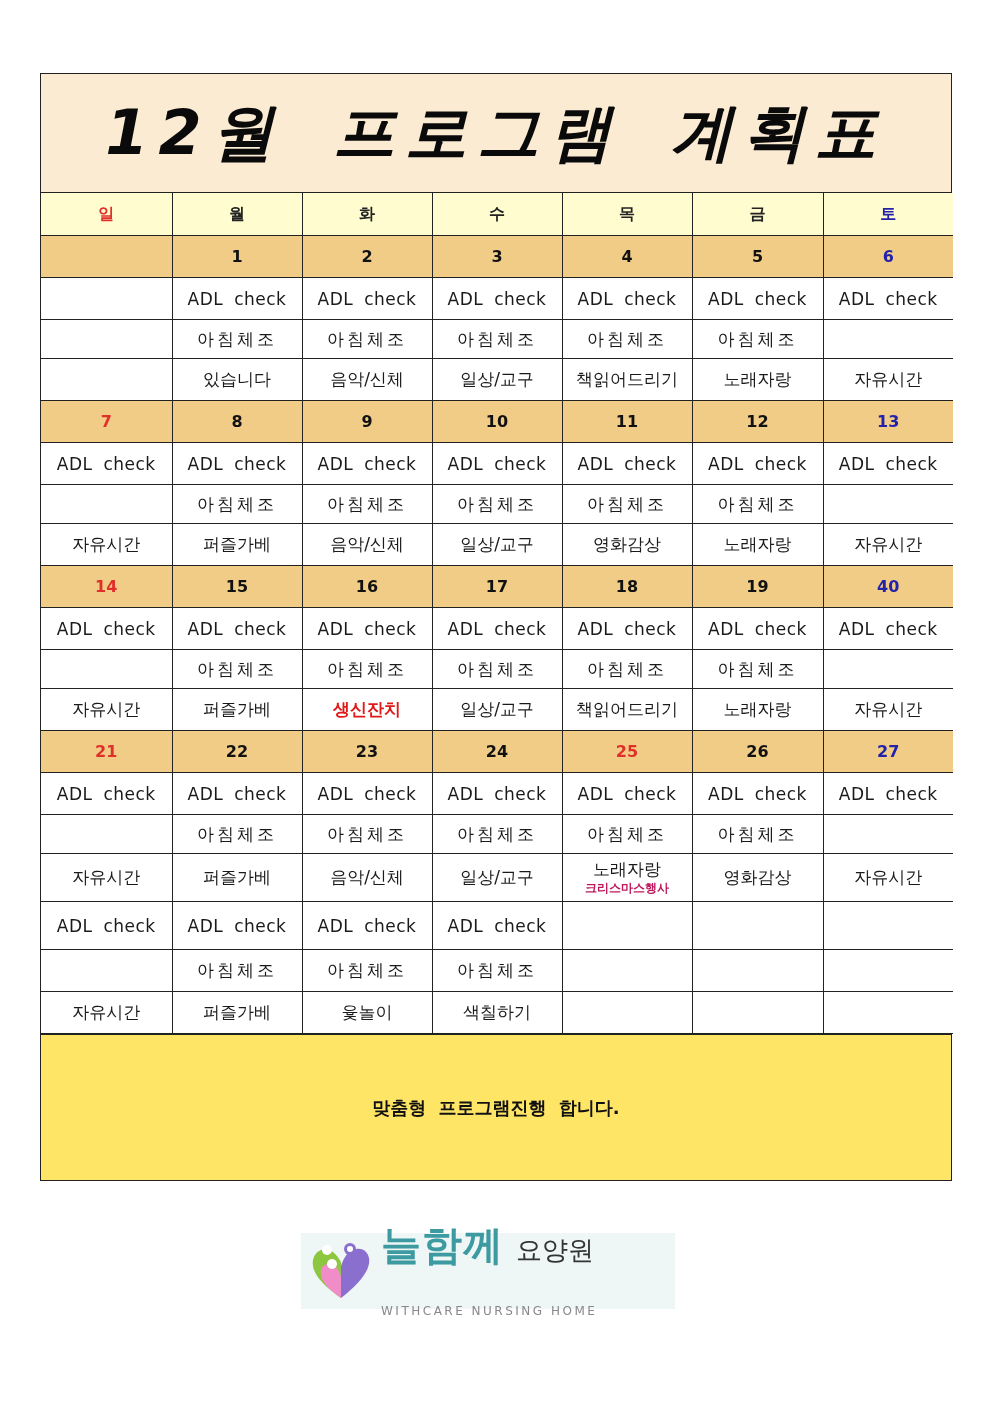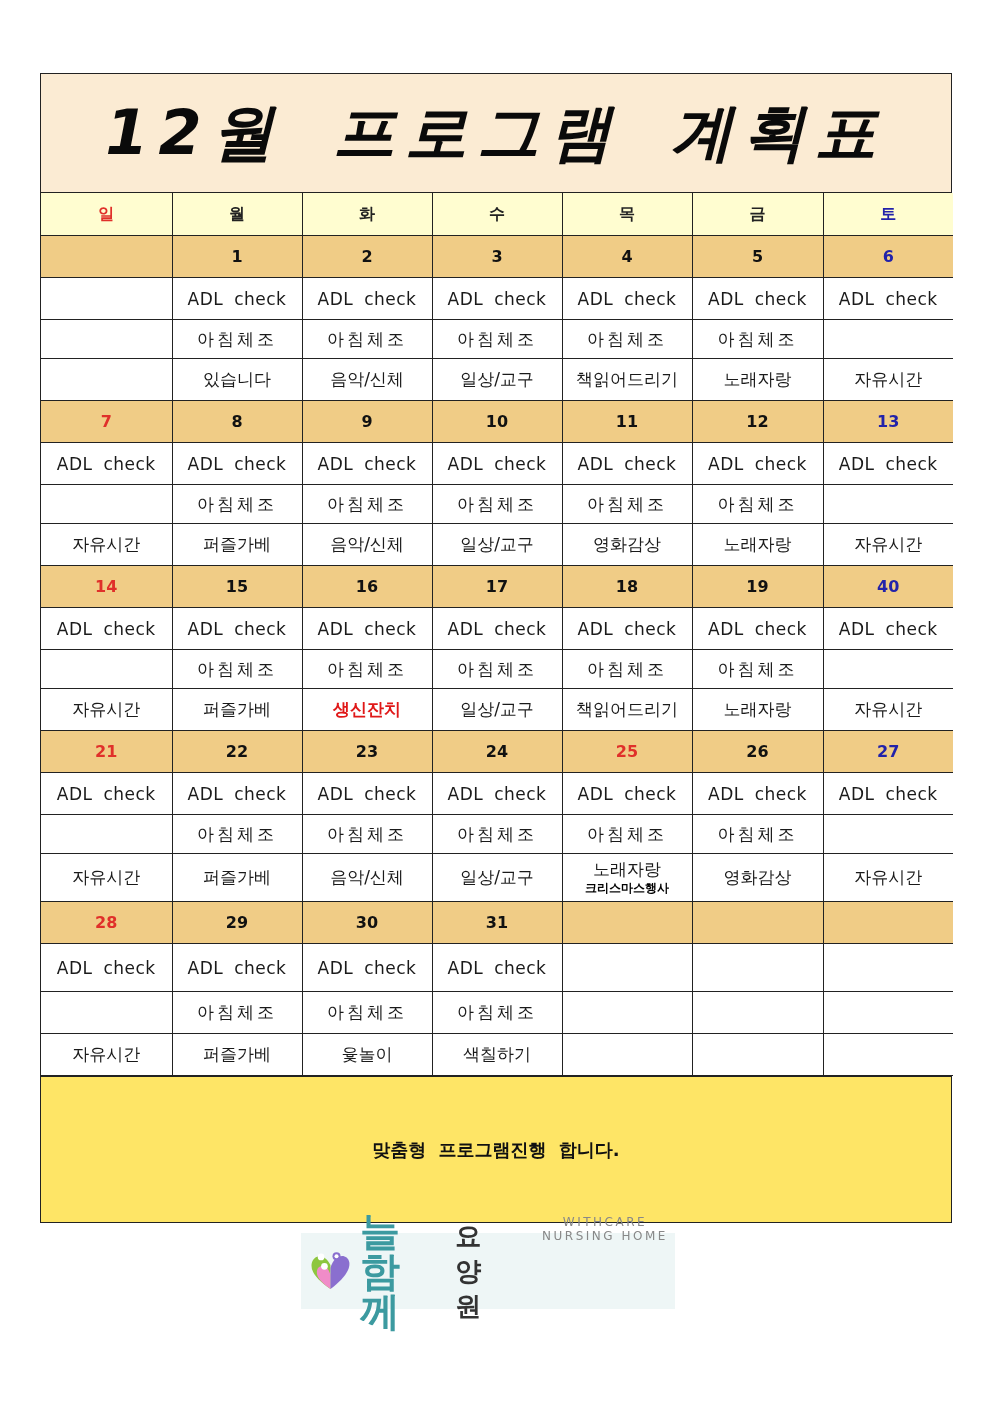--- a/index.html
+++ b/index.html
@@ -78,21 +78,21 @@
     tr.act-row.taller td { height: 41px; }
     .adl { letter-spacing: 0.5px; word-spacing: 5px; }
     .wide { letter-spacing: 3px; }
     .sun { color: #e0302a !important; }
     .sat { color: #2222aa !important; }
     .hl  { color: #e01818 !important; font-weight: bold; }
     .sub {
       display: block;
       font-size: 12px;
       font-weight: bold;
-      color: #000000;
+      color: #be185d;
       margin-top: 4px;
     }
     .cell-stack { line-height: 1.1; }
     .notice {
       height: 145px;
       background: #fee566;
       border-top: 1px solid #222;
       display: flex;
       flex-direction: column;
       align-items: center;
@@ -107,34 +107,34 @@
       position: absolute;
       left: 301px;
       top: 1233px;
       width: 374px;
       height: 76px;
       background: #eef6f6;
       display: flex;
       align-items: center;
     }
     .logo svg { margin-left: 8px; }
-    .logo-text { margin-left: 8px; display: flex; flex-direction: row; gap: 32px; }
+    .logo-text { margin-left: 8px; display: flex; flex-direction: column; gap: 32px; }
     .logo-main { display: flex; align-items: baseline; }
     .logo-name {
       font-size: 40px;
       font-weight: bold;
       color: #3c9aa0;
       letter-spacing: 1px;
       line-height: 1;
     }
     .logo-suffix {
       font-size: 26px;
-      font-weight: bold;
+      font-weight: normal;
       color: #333;
-      margin-left: 20px;
+      margin-left: 12px;
     }
     .logo-en {
       font-size: 12px;
       color: #888;
       letter-spacing: 2.5px;
       margin-top: 4px;
       text-align: center;
     }
   </style>
 </head>
@@ -310,29 +310,20 @@
         <td>음악/신체</td>
         <td>일상/교구</td>
         <td class="cell-stack">
           <span>노래자랑</span>
           <span class="sub">크리스마스행사</span>
         </td>
         <td>영화감상</td>
         <td>자유시간</td>
       </tr>
 
-      <tr class="date-row">
-        <td class="sun">28</td>
-        <td>29</td>
-        <td>30</td>
-        <td>31</td>
-        <td></td>
-        <td></td>
-        <td class="sat"></td>
-      </tr>
       <tr class="act-row tall">
         <td class="adl">ADL check</td>
         <td class="adl">ADL check</td>
         <td class="adl">ADL check</td>
         <td class="adl">ADL check</td>
         <td class="adl"></td>
         <td class="adl"></td>
         <td class="adl"></td>
       </tr>
       <tr class="act-row taller">

